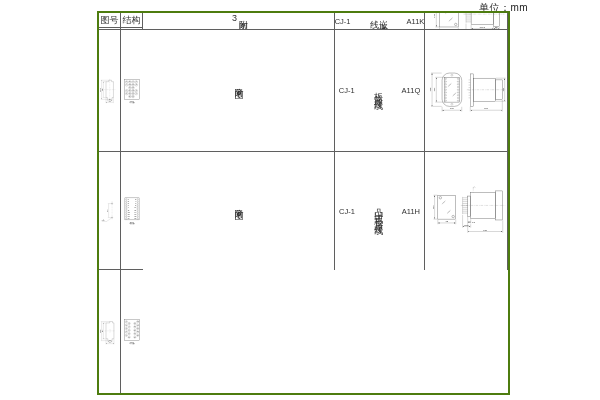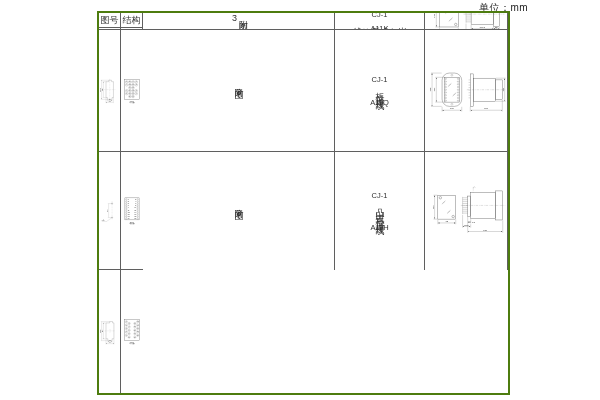--- a/index.html
+++ b/index.html
@@ -15,21 +15,21 @@
     grid-template-rows:17px 122px 118px 123px;
     border:2px solid #4d7c0f;background:#fff;
   }
   .c{border-right:1px solid #5f5f5f;border-bottom:1px solid #5f5f5f;
      display:flex;align-items:center;justify-content:center;overflow:hidden;position:relative;}
   .lastcol{border-right:none;}
   .lastrow{border-bottom:none;}
   .hd{font-size:9px;color:#2e2e2e;border-bottom:3px double #5f5f5f;white-space:nowrap;}
   .sp{letter-spacing:5px;text-indent:5px;}
   .vt{writing-mode:vertical-rl;text-orientation:upright;font-size:9px;letter-spacing:3px;line-height:1;color:#2e2e2e;}
-  .structc{flex-direction:column;gap:1px;}
+  .structc{flex-direction:row;gap:19px;}
   .code{font-size:7.5px;color:#2e2e2e;white-space:nowrap;}
   svg{display:block;}
   .ln{fill:none;stroke:#555;stroke-width:0.9;}
   .thin{fill:none;stroke:#5a5a5a;stroke-width:0.55;}
   .dd{fill:none;stroke:#7a7a7a;stroke-width:0.55;stroke-dasharray:6 2 1.5 2;}
   .dim{fill:none;stroke:#555;stroke-width:0.55;marker-start:url(#mA);marker-end:url(#mA);}
   .dt{font-size:5.3px;fill:#2e2e2e;font-family:"Liberation Sans","DejaVu Sans",sans-serif;}
   .tc{fill:#fff;stroke:#555;stroke-width:0.6;}
   .tn{fill:#2e2e2e;font-family:"Liberation Sans","DejaVu Sans",sans-serif;}
   .cap{font-size:6.5px;fill:#2e2e2e;font-family:"Liberation Sans","DejaVu Sans",sans-serif;}

